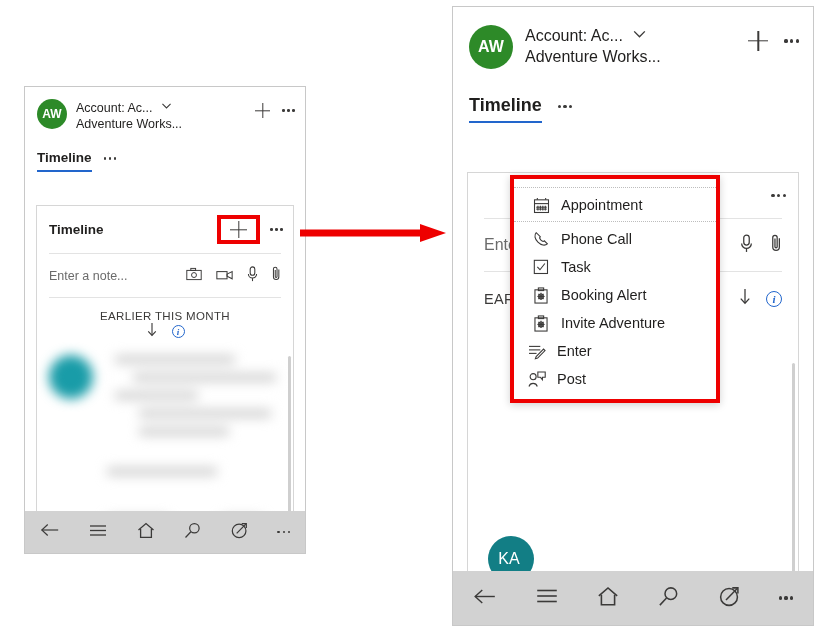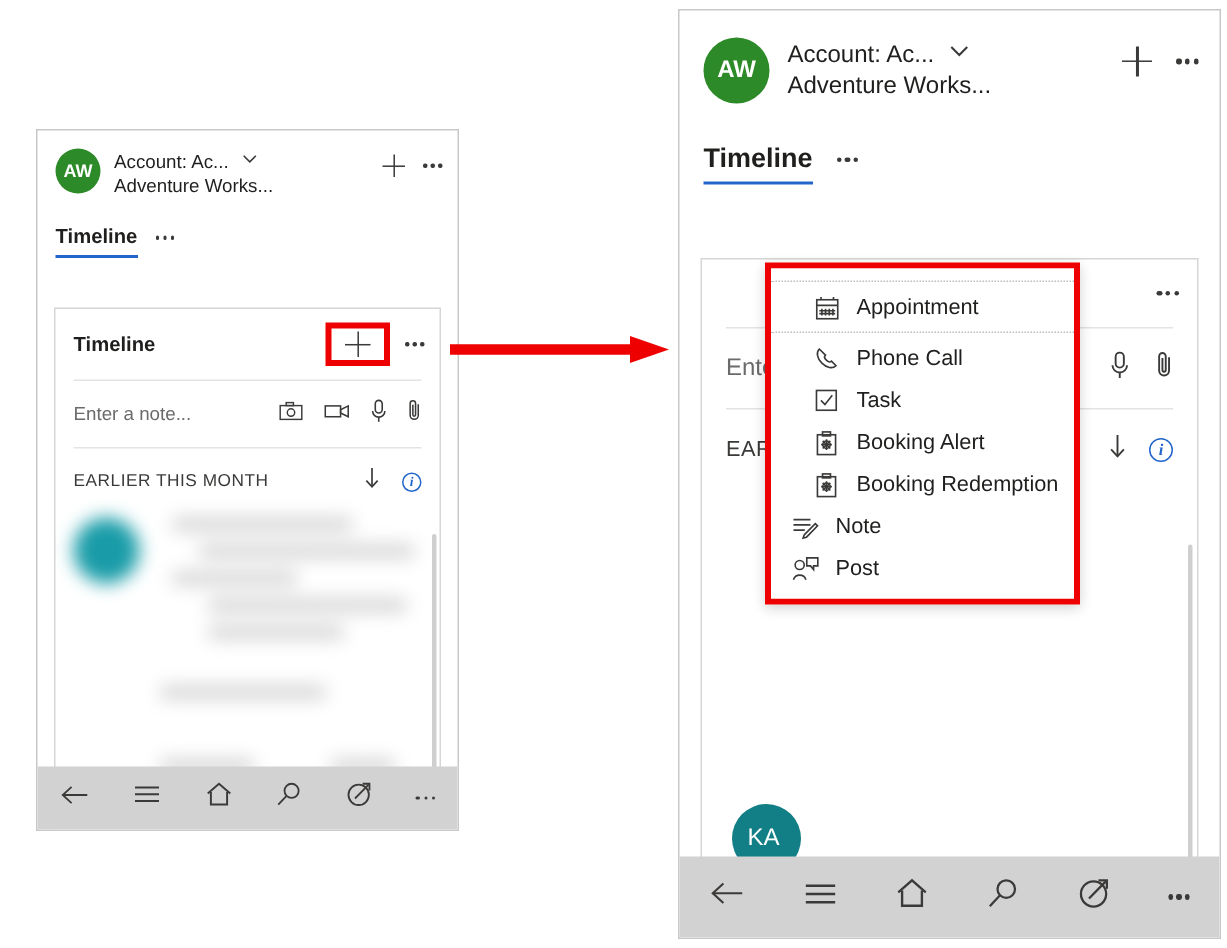--- a/index.html
+++ b/index.html
@@ -205,21 +205,21 @@
   .phone-left .note-icons { gap: 14px; }
   .phone-right .note-icons { gap: 18px; }
 
   
   .sect-row {
     display: flex;
     align-items: center;
     justify-content: space-between;
     box-sizing: border-box;
   }
-  .phone-left .sect-row { padding: 12px 12px 10px 12px; }
+  .phone-left .sect-row { padding: 12px 12px 10px 12px; flex-direction: column; }
   .phone-right .sect-row { padding: 16px 16px 12px 16px; }
 
   .sect-label {
     color: #3b3a39;
     letter-spacing: 0.35px;
   }
   .phone-left .sect-label { font-size: 11.5px; }
   .phone-right .sect-label { font-size: 14.5px; }
 
   .sect-actions { display: flex; align-items: center; gap: 14px; }
@@ -326,21 +326,21 @@
   }
   .menu-item .mi-icon {
     flex: none;
     width: 18px;
     height: 18px;
     display: flex;
     align-items: center;
     justify-content: center;
     color: #3b3a39;
   }
-  .menu-item.indent { padding-left: 28px; }
+  .menu-item.indent { padding-left: 18px; }
 
   
   .cmdbar {
     position: absolute;
     left: 14px;
     right: 14px;
     bottom: 14px;
     height: 34px;
     display: flex;
     align-items: center;
@@ -780,32 +780,32 @@
           <svg width="16" height="17" viewBox="0 0 16 18">
             <rect x="1.6" y="3" width="12.8" height="14" fill="none" stroke="#3b3a39" stroke-width="1.15"></rect>
             <rect x="5.2" y="1" width="5.6" height="2.8" fill="none" stroke="#3b3a39" stroke-width="1.15"></rect>
             <circle cx="8" cy="10" r="2.6" fill="none" stroke="#3b3a39" stroke-width="1.15"></circle>
             <line x1="8" y1="6.2" x2="8" y2="13.8" fill="none" stroke="#3b3a39" stroke-width="1.15"></line>
             <line x1="4.2" y1="10" x2="11.8" y2="10" fill="none" stroke="#3b3a39" stroke-width="1.15"></line>
             <line x1="5.3" y1="7.3" x2="10.7" y2="12.7" fill="none" stroke="#3b3a39" stroke-width="1.15"></line>
             <line x1="10.7" y1="7.3" x2="5.3" y2="12.7" fill="none" stroke="#3b3a39" stroke-width="1.15"></line>
           </svg>
         </span>
-        <span>Booking Redemption</span>
+        <span>Invite Adventure</span>
       </div>
       <div class="menu-item">
         <span class="mi-icon">
           <svg width="18" height="17" viewBox="0 0 19 18">
             <line x1="1" y1="3.6" x2="13" y2="3.6" fill="none" stroke="#3b3a39" stroke-width="1.15"></line>
             <line x1="1" y1="7.3" x2="13" y2="7.3" fill="none" stroke="#3b3a39" stroke-width="1.15"></line>
             <line x1="1" y1="11" x2="9" y2="11" fill="none" stroke="#3b3a39" stroke-width="1.15"></line>
             <path d="M8.6 14.4 L16.4 6.4 L18 8 L10.2 16 L7.8 16.6 Z" fill="none" stroke="#3b3a39" stroke-width="1.15"></path>
           </svg>
         </span>
-        <span>Note</span>
+        <span>Enter</span>
       </div>
       <div class="menu-item">
         <span class="mi-icon">
           <svg width="18" height="17" viewBox="0 0 19 18">
             <circle cx="5.4" cy="6" r="3.2" fill="none" stroke="#3b3a39" stroke-width="1.15"></circle>
             <path d="M1 16.4 a4.6 4.6 0 0 1 8.8 0" fill="none" stroke="#3b3a39" stroke-width="1.15"></path>
             <path d="M10.4 1 H18.2 V6.6 H15.2 L15.2 9.2 L13 6.6 H10.4 Z" fill="none" stroke="#3b3a39" stroke-width="1.15"></path>
           </svg>
         </span>
         <span>Post</span>

